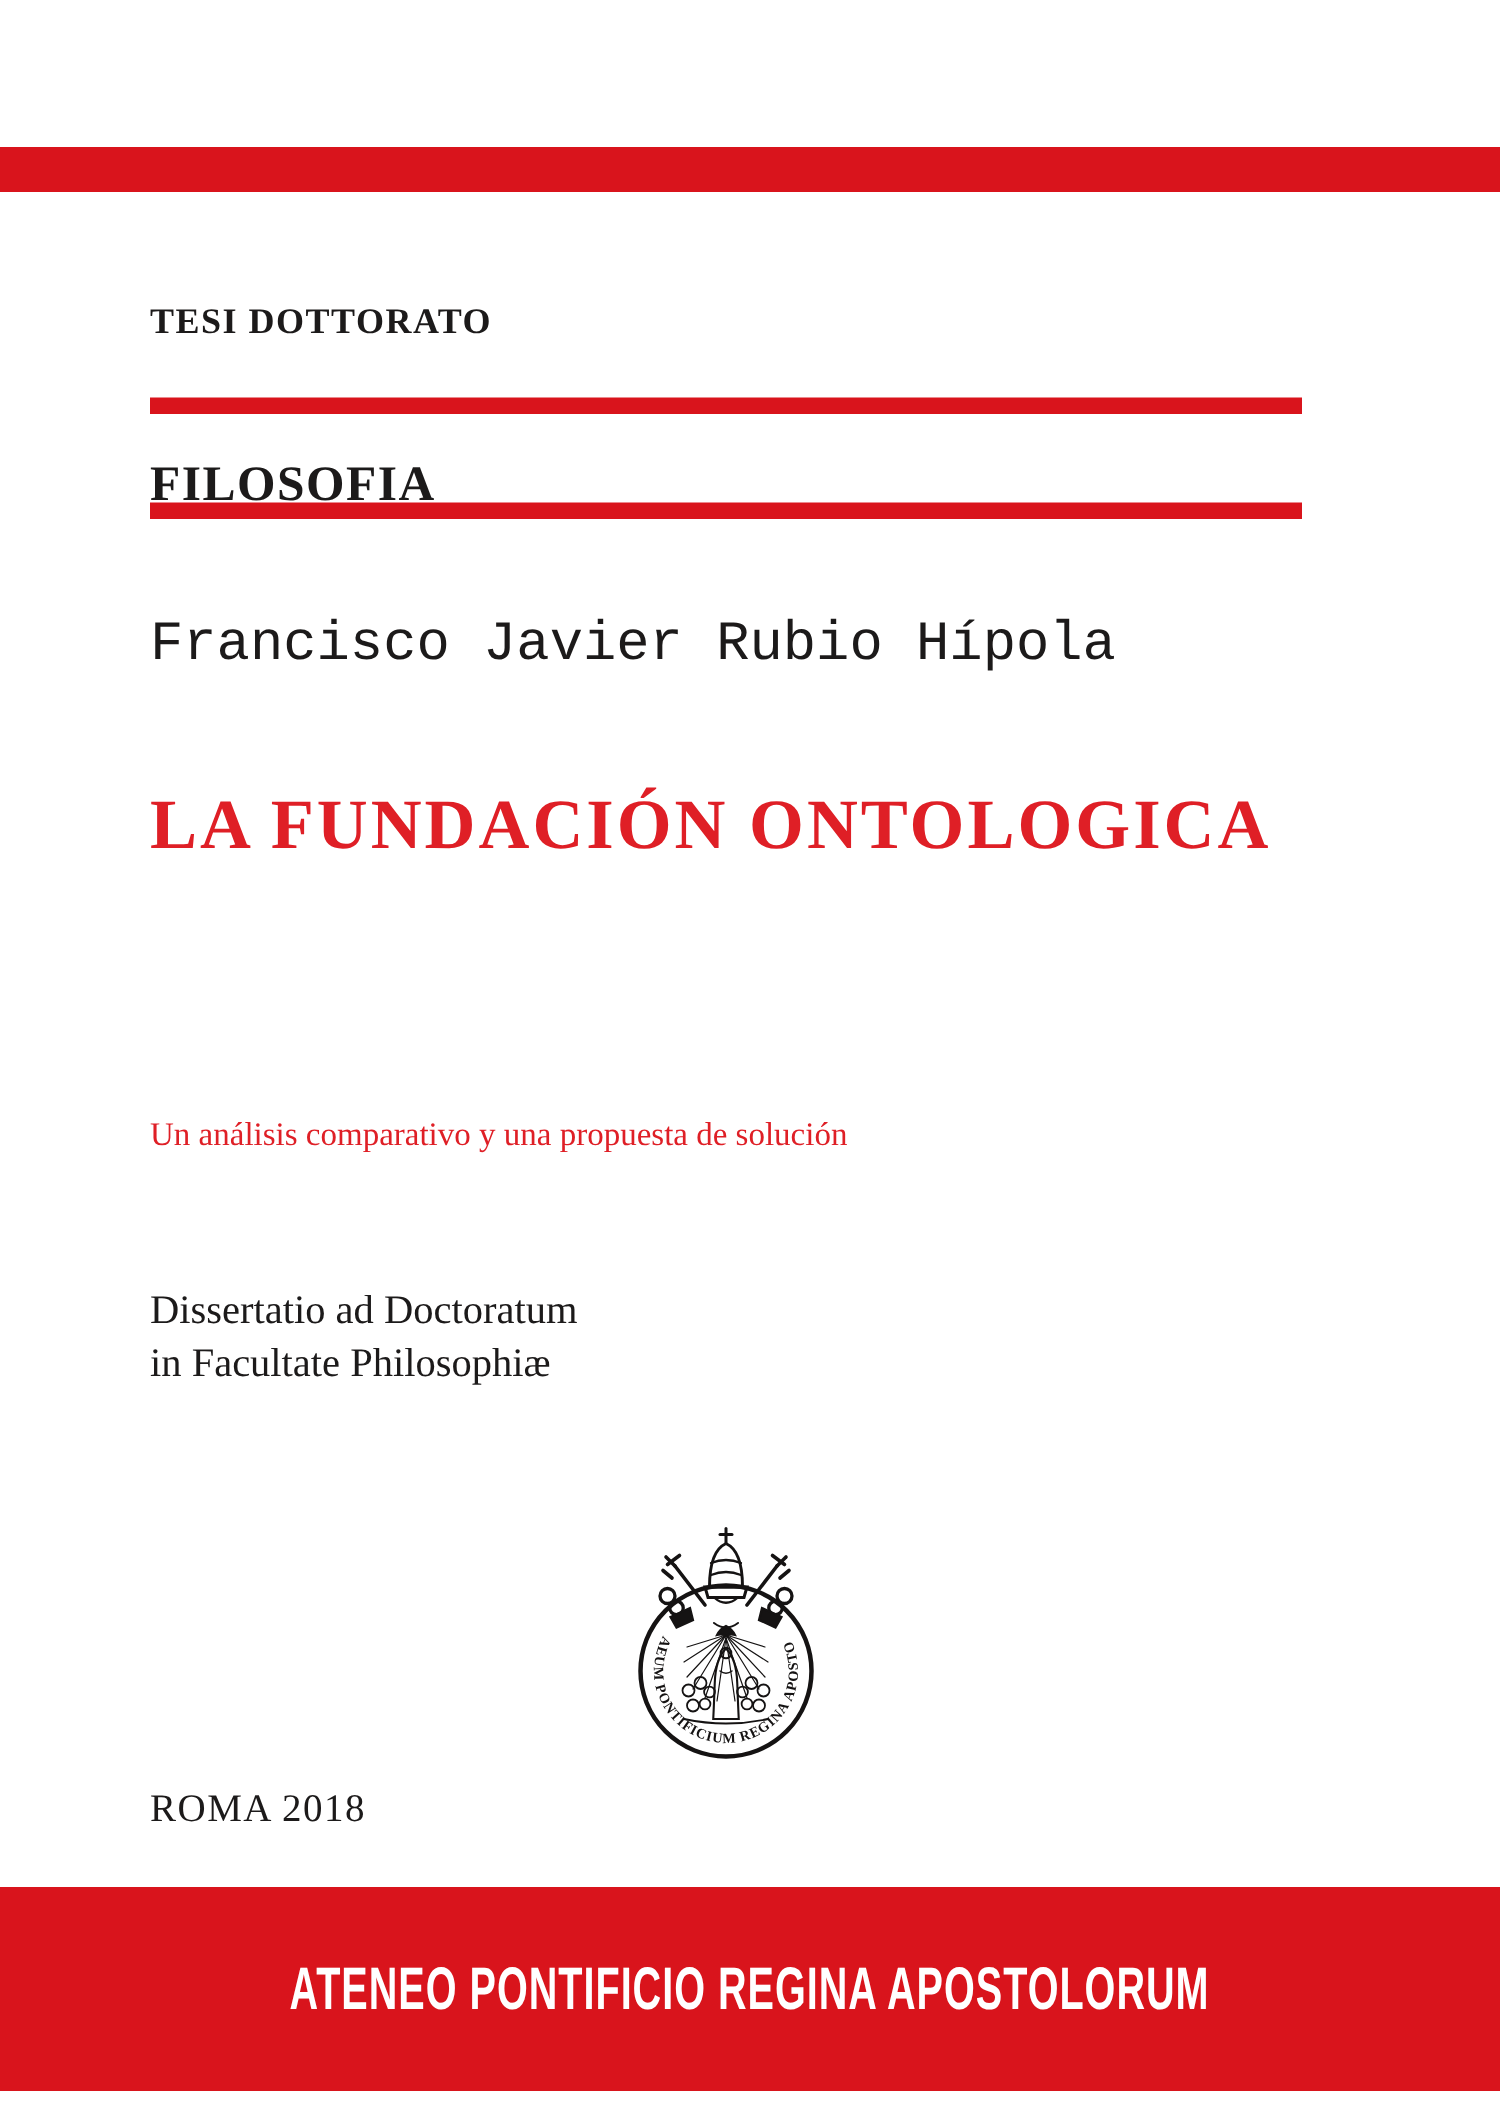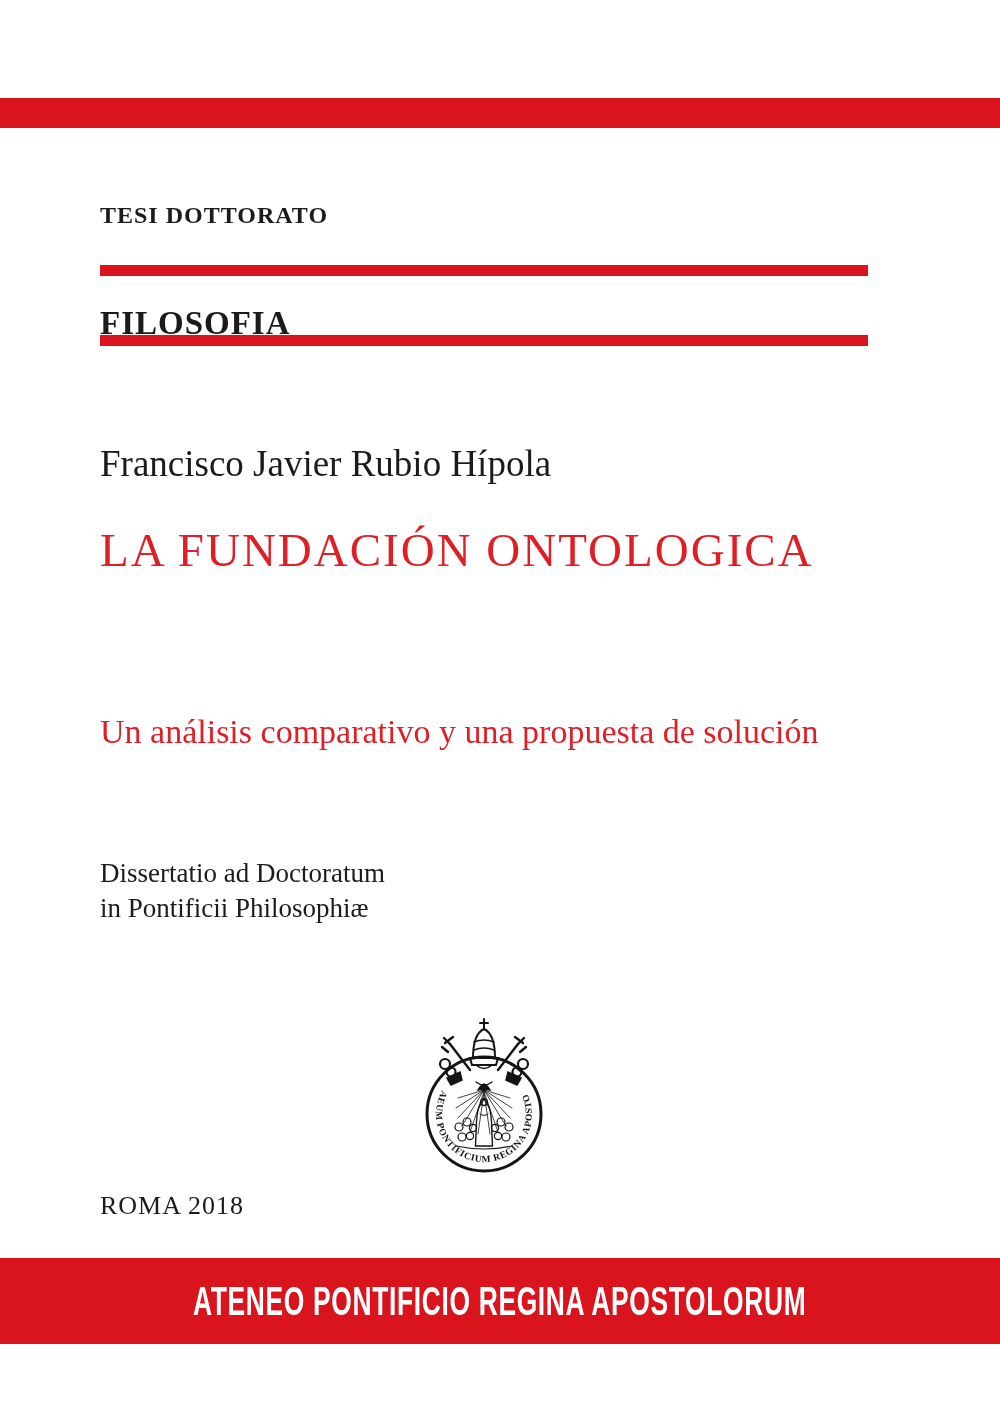--- a/index.html
+++ b/index.html
@@ -13,33 +13,33 @@
   html,body{background:#fff;}
   body{
     width:1000px;height:1416px;
     position:relative;
     font-family:"Liberation Serif", serif;
     color:var(--text-black);
     overflow:hidden;
   }
   .band{position:absolute;left:0;width:1000px;background:var(--accent-red);}
   .band-top{top:98px;height:30px;}
-  .band-bottom{top:1258px;height:86px;display:flex;align-items:center;justify-content:center;}
+  .band-bottom{top:1258px;height:136px;display:flex;align-items:center;justify-content:center;}
 
   .col{position:absolute;left:100px;width:768px;}
 
   .rule{position:absolute;left:100px;width:768px;height:11px;background:var(--accent-red);}
   .rule-1{top:265px;}
   .rule-2{top:335px;}
 
   .series-label{top:200px;font-size:24px;font-weight:bold;line-height:30px;letter-spacing:1px;}
   .discipline-label{top:308px;font-size:33px;font-weight:bold;line-height:30px;letter-spacing:1px;}
-  .author-name{top:442px;font-size:37px;line-height:44px;}
-  .book-title{top:518px;color:var(--title-red);font-size:47px;font-weight:normal;line-height:65px;letter-spacing:2px;}
-  .book-subtitle{top:712px;color:var(--title-red);font-size:34px;line-height:40px;}
+  .author-name{top:408px;font-size:37px;line-height:44px;font-family:Liberation Mono, monospace;}
+  .book-title{top:518px;color:var(--title-red);font-size:47px;font-weight:bold;line-height:65px;letter-spacing:2px;}
+  .book-subtitle{top:736px;color:var(--title-red);font-size:22px;line-height:40px;}
   .dissertation-note{top:856px;font-size:27px;line-height:35px;}
   .imprint-line{top:1190px;font-size:26px;font-weight:normal;line-height:32px;letter-spacing:1px;}
 
   .seal-wrap{position:absolute;left:414px;top:1014px;width:140px;height:170px;}
   .seal-wrap svg{display:block;width:140px;height:170px;}
 
   .publisher-name{
     font-family:"Liberation Sans", sans-serif;
     font-weight:bold;
     font-size:40px;
@@ -66,21 +66,21 @@
 <div class="col author-name">Francisco Javier Rubio Hípola</div>
 
 <div class="col book-title">
   <div>LA FUNDACIÓN ONTOLOGICA</div>
 </div>
 
 <div class="col book-subtitle">Un análisis comparativo y una propuesta de solución</div>
 
 <div class="col dissertation-note">
   <div>Dissertatio ad Doctoratum</div>
-  <div>in Pontificii Philosophiæ</div>
+  <div>in Facultate Philosophiæ</div>
 </div>
 
 <div class="seal-wrap">
   <svg viewBox="0 0 140 170" xmlns="http://www.w3.org/2000/svg">
     <g fill="none" stroke="#151313" stroke-linecap="round">
 
       <g stroke-width="2">
         <line x1="70" y1="5" x2="70" y2="15"></line>
         <line x1="66" y1="9" x2="74" y2="9"></line>
       </g>

